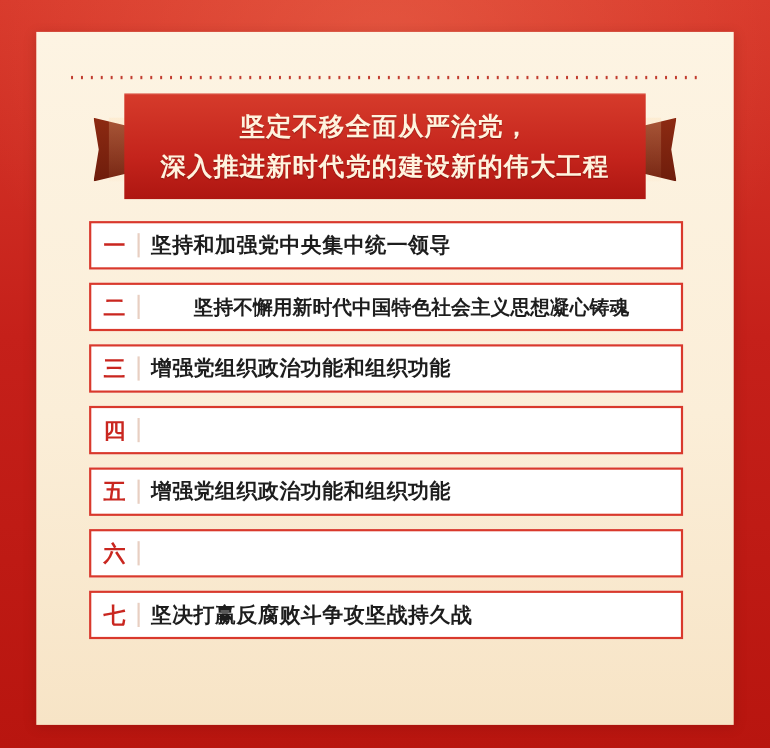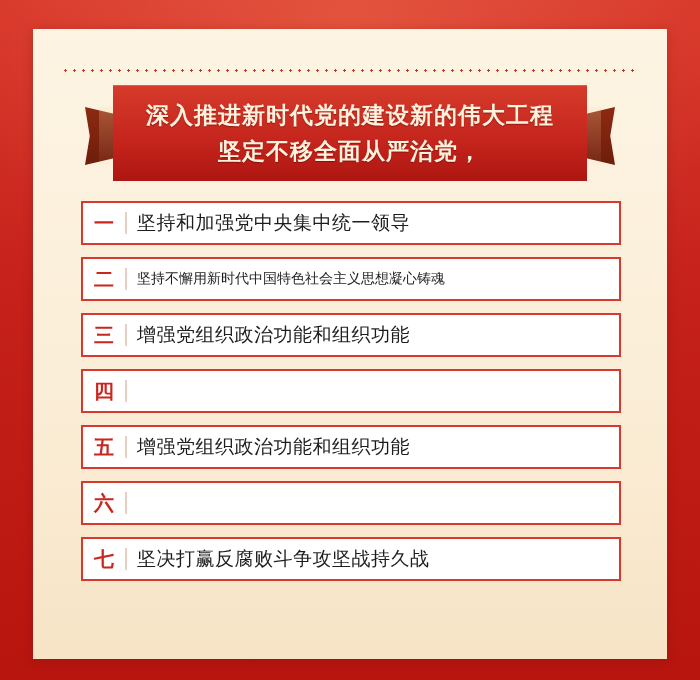--- a/index.html
+++ b/index.html
@@ -140,45 +140,45 @@
   .item-sep {
     flex: 0 0 auto;
     width: 2px;
     height: 22px;
     background: #e8cfc2;
     margin-right: 10px;
   }
   .item-text {
     flex: 1 1 auto;
     font-size: 19px;
-    font-weight: normal;
+    font-weight: bold;
     color: #1d1d1d;
     letter-spacing: 0.5px;
     white-space: nowrap;
     overflow: hidden;
   }
-  .item-text.tight { font-size: 14px; letter-spacing: 0; }
+  .item-text.tight { font-size: 18px; letter-spacing: 0; margin-left: 39px; }
 </style>
 </head>
 <body>
 
 <div class="poster">
   <div class="card">
 
     <div class="dots"></div>
 
     <div class="ribbon">
       <div class="tail left"></div>
       <div class="tail-shine left"></div>
       <div class="tail right"></div>
       <div class="tail-shine right"></div>
       <div class="ribbon-body">
         <div class="ribbon-title">
+          <div>坚定不移全面从严治党，</div>
           <div>深入推进新时代党的建设新的伟大工程</div>
-          <div>坚定不移全面从严治党，</div>
         </div>
       </div>
     </div>
 
     <div class="list">
 
       <div class="item">
         <div class="item-num">一</div>
         <div class="item-sep"></div>
         <div class="item-text">坚持和加强党中央集中统一领导</div>

